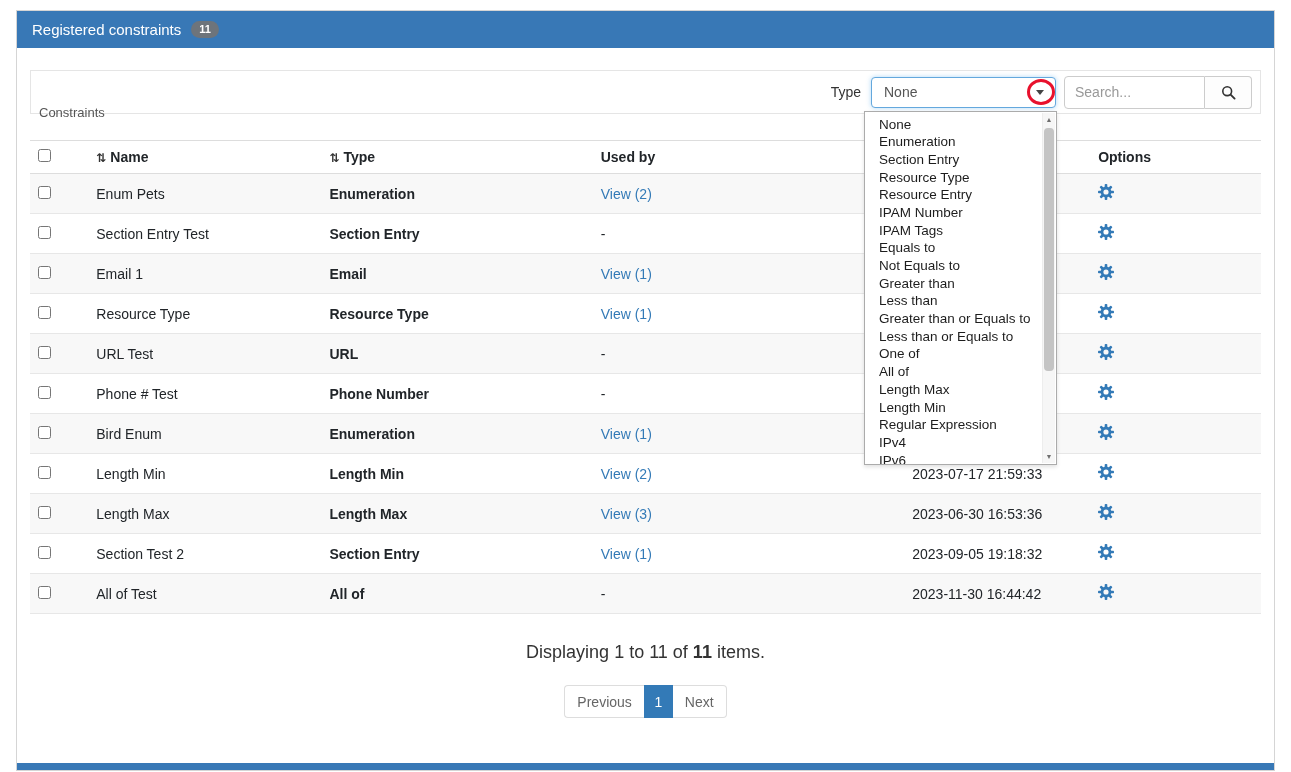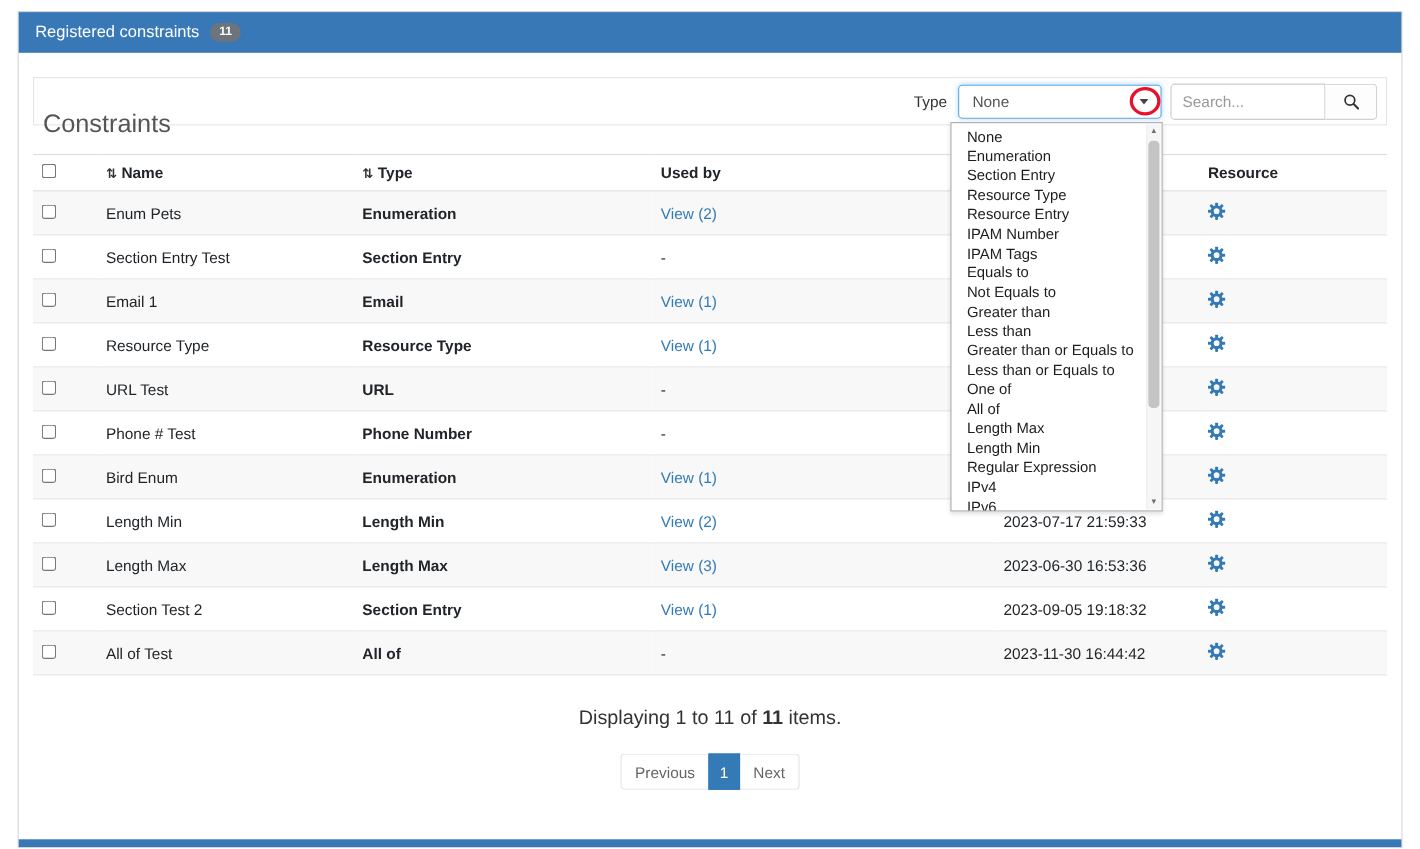--- a/index.html
+++ b/index.html
@@ -43,21 +43,21 @@
   
   .toolbar {
     border: 1px solid #e5e5e5;
     height: 44px;
     display: flex;
     align-items: center;
     justify-content: space-between;
     padding: 0 8px;
     background: #fff;
   }
-  .panel-title { font-size: 23px; color: #555; font-weight: normal; margin-top: 40px; }
+  .panel-title { font-size: 13px; color: #555; font-weight: normal; margin-top: 40px; }
   .controls { display: flex; align-items: center; }
   .type-label { font-size: 14px; color: #333; margin-right: 10px; }
 
   .select-wrap { position: relative; margin-right: 8px; }
   .type-select {
     width: 185px; height: 31px;
     border: 1px solid #64a8dd;
     border-radius: 4px;
     box-shadow: 0 0 5px rgba(82,168,236,.45);
     background: #fff;
@@ -296,21 +296,21 @@
             <th>
               <span class="sort-glyph">⇅</span><span>Type</span>
             </th>
             <th>
               <span>Used by</span>
             </th>
             <th>
               <span></span>
             </th>
             <th>
-              <span>Resource</span>
+              <span>Options</span>
             </th>
           </tr>
         </thead>
         <tbody>
             <tr>
     <td>
       <input type="checkbox" style="">
     </td>
     <td>Enum Pets</td>
     <td class="type-cell">Enumeration</td>

